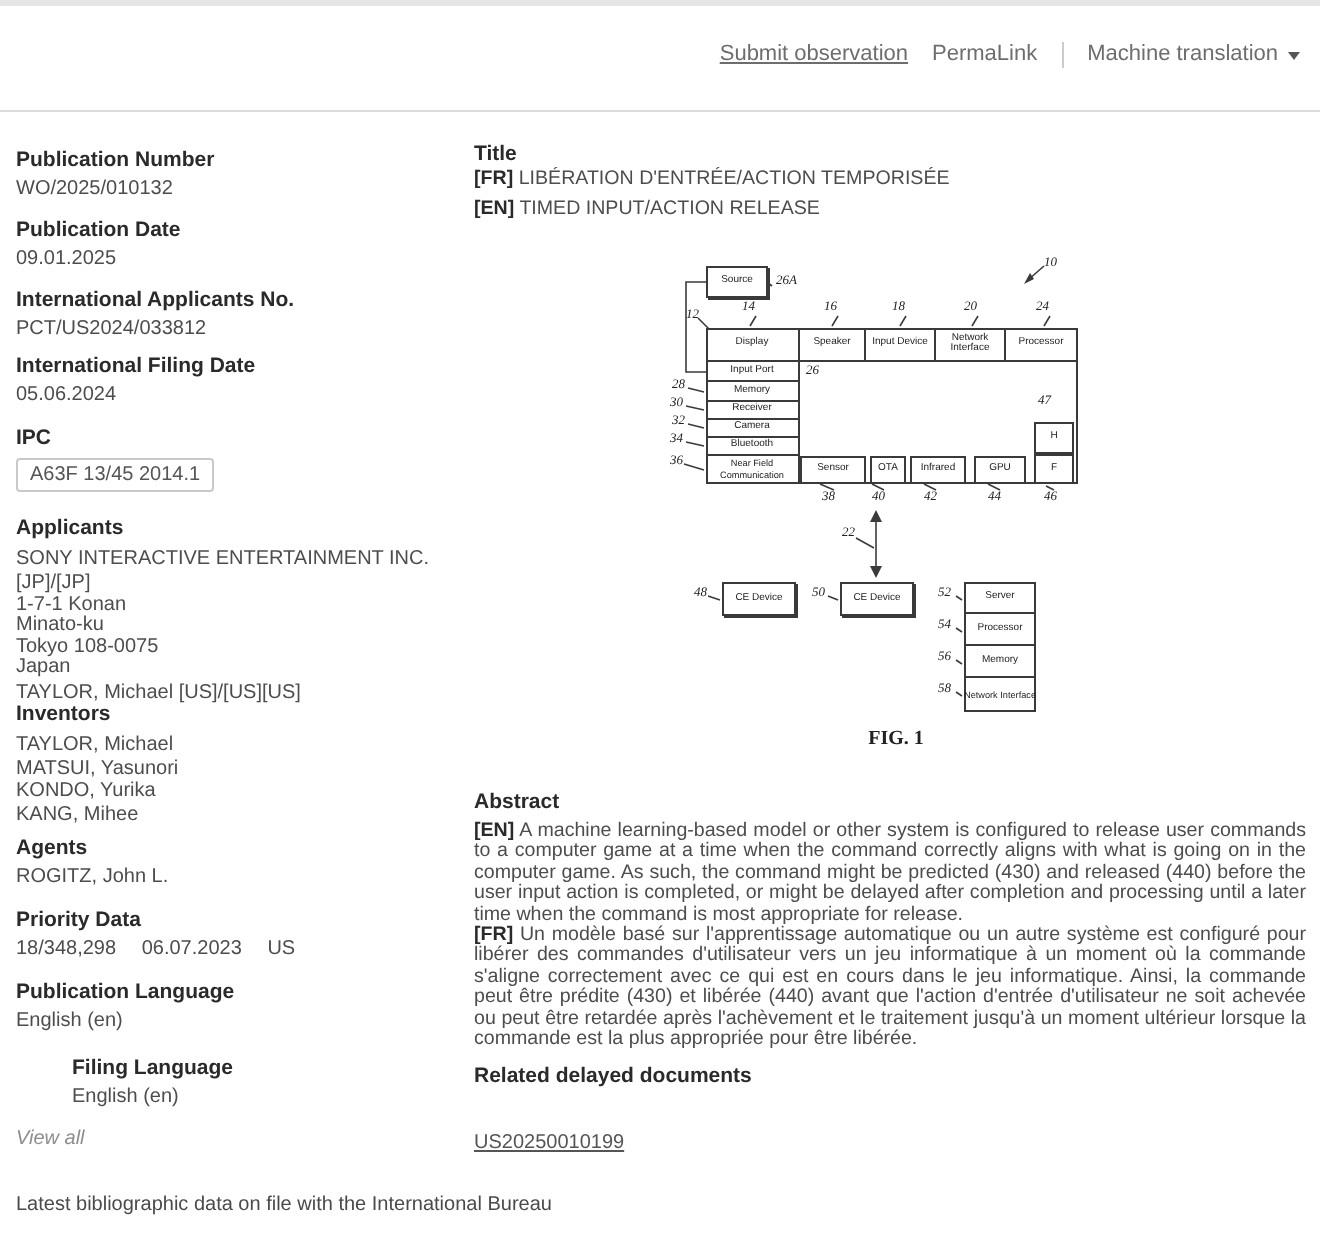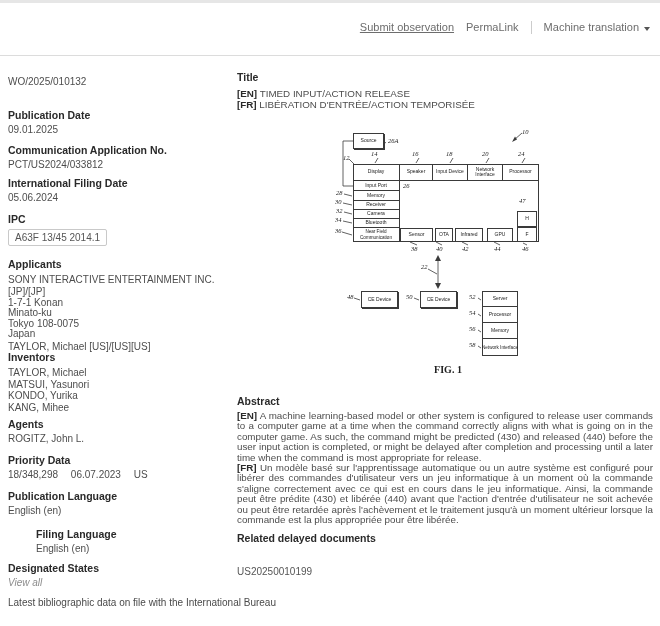--- a/index.html
+++ b/index.html
@@ -25,21 +25,21 @@
   .footnote{position:absolute;left:8px;top:597px;font-size:10px;color:#4a4a4a;}
 
   .rlabel{font-size:10.5px;font-weight:bold;color:#2a2a2a;line-height:13px;}
   .titleblock{position:absolute;left:237px;top:71px;width:416px;}
   .tline{font-size:9.8px;color:#4d4d4d;line-height:11px;}
   .tag{font-weight:bold;color:#2a2a2a;}
   .absblock{position:absolute;left:237px;top:395px;width:416px;}
   .abspara{font-size:9.8px;color:#4d4d4d;line-height:10.4px;text-align:justify;margin-top:3px;}
   .relblock{position:absolute;left:237px;top:532px;width:416px;}
   .rellink{display:inline-block;margin-top:21px;font-size:10px;color:#555;
-           cursor:pointer;}
+           text-decoration:underline;cursor:pointer;}
 
   
   #fig{position:absolute;left:335px;top:128px;width:225px;height:255px;}
   #fig svg{position:absolute;left:0;top:0;pointer-events:none;}
   .fbox{position:absolute;border:1px solid #3a3a3a;box-sizing:border-box;
         display:flex;align-items:center;justify-content:center;text-align:center;
         font-size:5px;line-height:5.5px;color:#222;background:#fff;}
   .shadow{box-shadow:1px 1px 0 0 #3a3a3a;}
   .fcell{position:absolute;box-sizing:border-box;display:flex;align-items:center;
          justify-content:center;text-align:center;font-size:5px;line-height:5.2px;color:#222;}
@@ -58,28 +58,29 @@
 
   <div class="hdr">
     <span class="lnk u">Submit observation</span>
     <span class="lnk">PermaLink</span>
     <span class="vsep"></span>
     <span class="lnk"><span>Machine translation</span><span class="caret"></span></span>
   </div>
   <div class="hrule"></div>
 
   <div class="grp" style="top:74px;">
+    <div class="flabel">Publication Number</div>
     <div class="fvalue">WO/2025/010132</div>
   </div>
   <div class="grp" style="top:109px;">
     <div class="flabel">Publication Date</div>
     <div class="fvalue">09.01.2025</div>
   </div>
   <div class="grp" style="top:144px;">
-    <div class="flabel">Communication Application No.</div>
+    <div class="flabel">International Applicants No.</div>
     <div class="fvalue">PCT/US2024/033812</div>
   </div>
   <div class="grp" style="top:177px;">
     <div class="flabel">International Filing Date</div>
     <div class="fvalue">05.06.2024</div>
   </div>
   <div class="grp" style="top:213px;">
     <div class="flabel">IPC</div>
     <span class="ipcchip">A63F 13/45 2014.1</span>
   </div>
@@ -115,29 +116,28 @@
   </div>
   <div class="grp" style="top:490px;">
     <div class="flabel">Publication Language</div>
     <div class="fvalue">English (en)</div>
   </div>
   <div class="grp" style="top:528px;margin-left:28px;">
     <div class="flabel">Filing Language</div>
     <div class="fvalue">English (en)</div>
   </div>
   <div class="grp" style="top:562px;">
-    <div class="flabel">Designated States</div>
     <div class="viewall">View all</div>
   </div>
   <div class="footnote">Latest bibliographic data on file with the International Bureau</div>
 
   <div class="titleblock">
     <div class="rlabel">Title</div>
+    <div class="tline"><span class="tag">[FR]</span> <span>LIBÉRATION D'ENTRÉE/ACTION TEMPORISÉE</span></div>
     <div class="tline" style="margin-top:4px;"><span class="tag">[EN]</span> <span>TIMED INPUT/ACTION RELEASE</span></div>
-    <div class="tline"><span class="tag">[FR]</span> <span>LIBÉRATION D'ENTRÉE/ACTION TEMPORISÉE</span></div>
   </div>
 
   <div id="fig">
     <svg width="225" height="255" viewBox="0 0 225 255">
       <g stroke="#3a3a3a" stroke-width="0.8" fill="none">
         <path d="M18,13 H8 V58 H18"></path>
         <line x1="187" y1="5" x2="179" y2="12"></line>
         <line x1="14" y1="31" x2="20" y2="37"></line>
         <line x1="43" y1="30" x2="40" y2="35"></line>
         <line x1="84" y1="30" x2="81" y2="35"></line>

